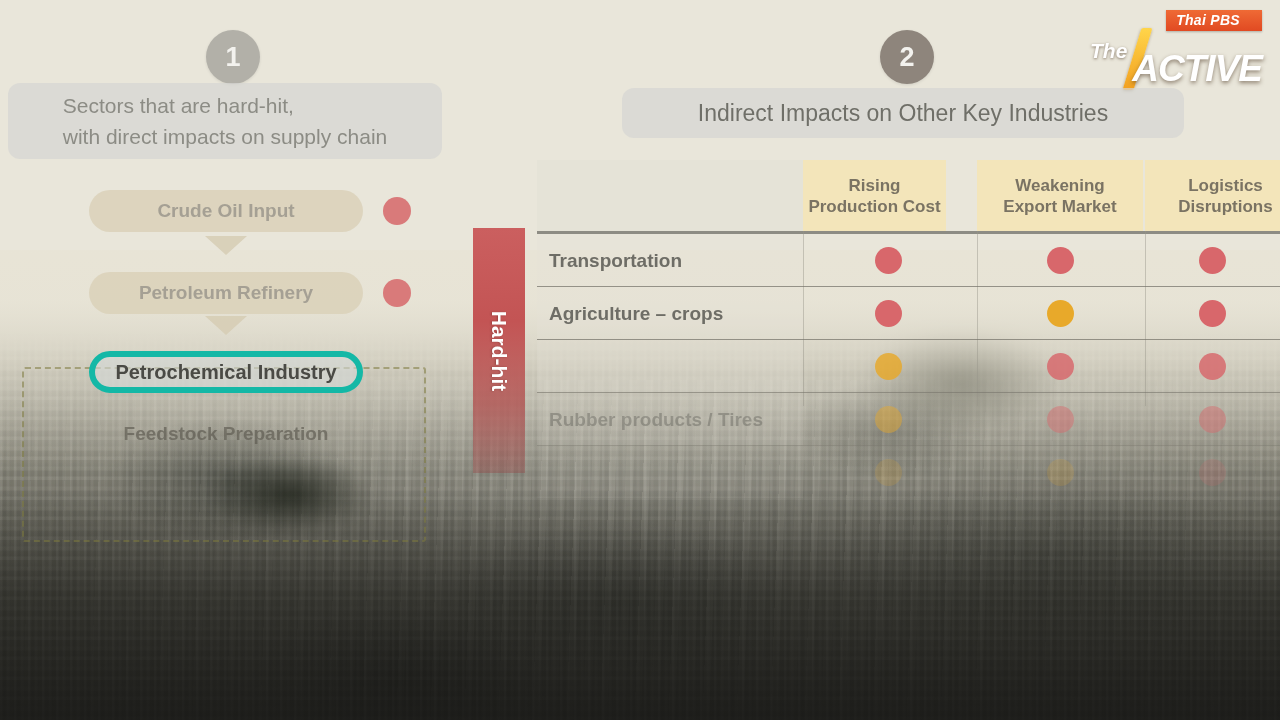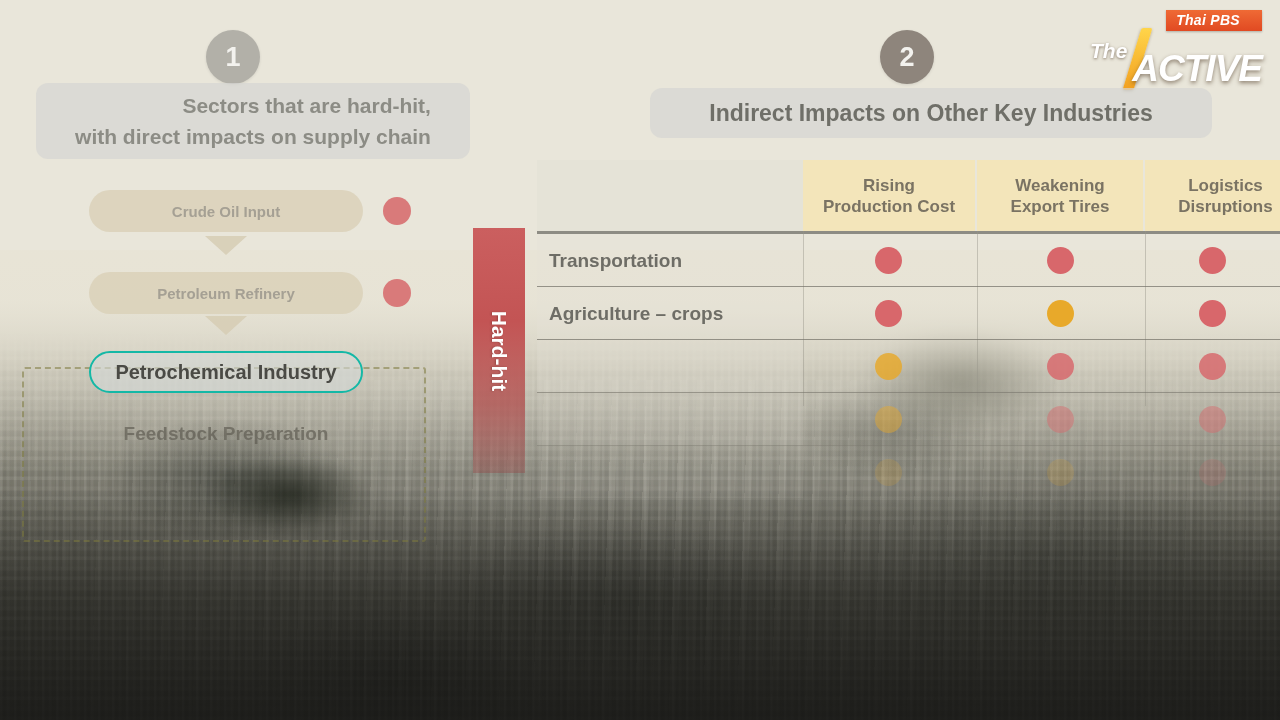--- a/index.html
+++ b/index.html
@@ -137,51 +137,51 @@
   }
   #badge1 { left: 206px; top: 30px; background: #b2b0a8; }
   #badge2 { left: 880px; top: 30px; background: #8e857c; }
 
   
   .panel-title {
     position: absolute;
     background: rgba(214,214,211,.72);
     border-radius: 12px;
     color: #7a7a74;
-    font-weight: bold;
-    text-align: right;
-    display: flex; align-items: center; justify-content: center; margin-left: 28px;
+    font-weight: normal;
+    text-align: left;
+    display: flex; align-items: center; justify-content: center;
   }
   #title1 {
     left: 8px; top: 83px; width: 434px; height: 76px;
     font-size: 21px; line-height: 31px; color: #8c8c85;
   }
   #title2 {
     left: 622px; top: 88px; width: 562px; height: 50px;
     font-size: 23px; color: #6f6f68;
   }
 
   
   .flow-node {
     position: absolute;
     left: 89px; width: 274px; height: 42px;
     border-radius: 21px;
     display: flex; align-items: center; justify-content: center;
-    font-size: 15px; font-weight: bold;
+    font-size: 19px; font-weight: bold;
   }
   .flow-beige {
     background: rgba(219,209,185,.88);
     color: #a5a094;
   }
   #node1 { top: 190px; }
   #node2 { top: 272px; }
   #node3 {
     top: 351px;
     background: rgba(214,218,216,.60);
-    border: 2px solid #14b8a6;
+    border: 6px solid #14b8a6;
     color: #4a4a45;
     font-size: 20px;
   }
   .flow-arrow {
     position: absolute; left: 205px;
     width: 0; height: 0;
     border-left: 21px solid transparent;
     border-right: 21px solid transparent;
     border-top: 19px solid rgba(214,204,180,.85);
   }
@@ -237,21 +237,21 @@
     background: rgba(226,224,214,.55);
   }
   .head-cell {
     position: absolute; top: 0; height: 71px;
     background: rgba(243,229,183,.92);
     display: flex; align-items: center; justify-content: center;
     text-align: center;
     color: #7a7363; font-size: 17px; font-weight: bold; line-height: 21px;
     padding: 0 4px;
   }
-  #hc0 { left: 266px; width: 172px; }
+  #hc0 { left: 266px; width: 143px; }
   #hc1 { left: 440px; width: 166px; }
   #hc2 { left: 608px; width: 161px; }
 
   .head-rule {
     position: absolute; left: 0; top: 71px; width: 743px; height: 3px;
     background: #8d8c84;
   }
 
   .row {
     position: absolute; left: 0; width: 743px; height: 53px;
@@ -340,21 +340,21 @@
       <div class="head-label-cell"></div>
       <div class="head-cell" id="hc0">
         <div>
           <div>Rising</div>
           <div>Production Cost</div>
         </div>
       </div>
       <div class="head-cell" id="hc1">
         <div>
           <div>Weakening</div>
-          <div>Export Tires</div>
+          <div>Export Market</div>
         </div>
       </div>
       <div class="head-cell" id="hc2">
         <div>
           <div>Logistics</div>
           <div>Disruptions</div>
         </div>
       </div>
     </div>
     <div class="head-rule"></div>
@@ -382,20 +382,21 @@
         </div>
         <div class="row" style="top: 180px; opacity: 0.82;">
           <div class="row-tint"></div>
           <div class="dot dot-amber" id="dcol0"></div>
           <div class="dot dot-red" id="dcol1"></div>
           <div class="dot dot-red" id="dcol2"></div>
           <div class="row-line"></div>
         </div>
         <div class="row" style="top: 233px; opacity: 0.45;">
           <div class="row-tint"></div>
+          <div class="row-label">Rubber products / Tires</div>
           <div class="dot dot-amber" id="dcol0"></div>
           <div class="dot dot-red" id="dcol1"></div>
           <div class="dot dot-red" id="dcol2"></div>
           <div class="row-line"></div>
         </div>
         <div class="row" style="top: 286px; opacity: 0.17;">
           <div class="row-tint"></div>
           <div class="row-label"></div>
           <div class="dot dot-amber" id="dcol0"></div>
           <div class="dot dot-amber" id="dcol1"></div>

